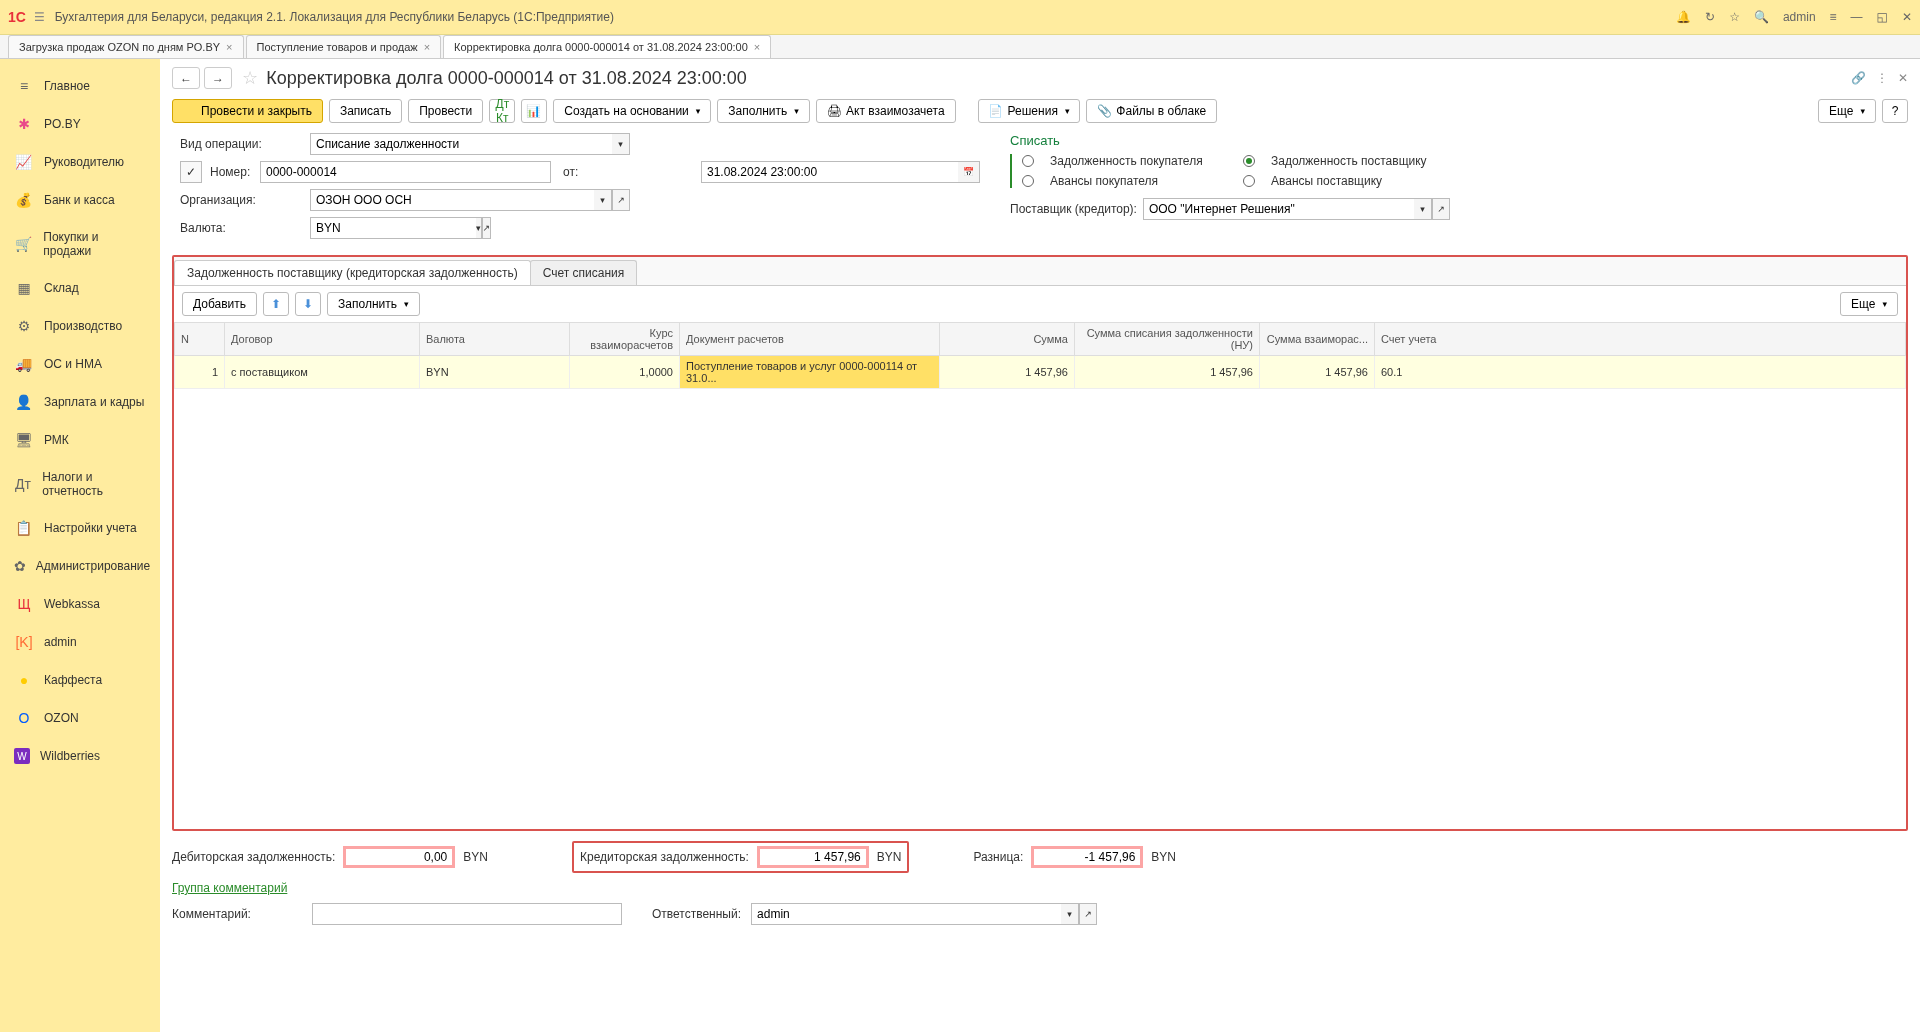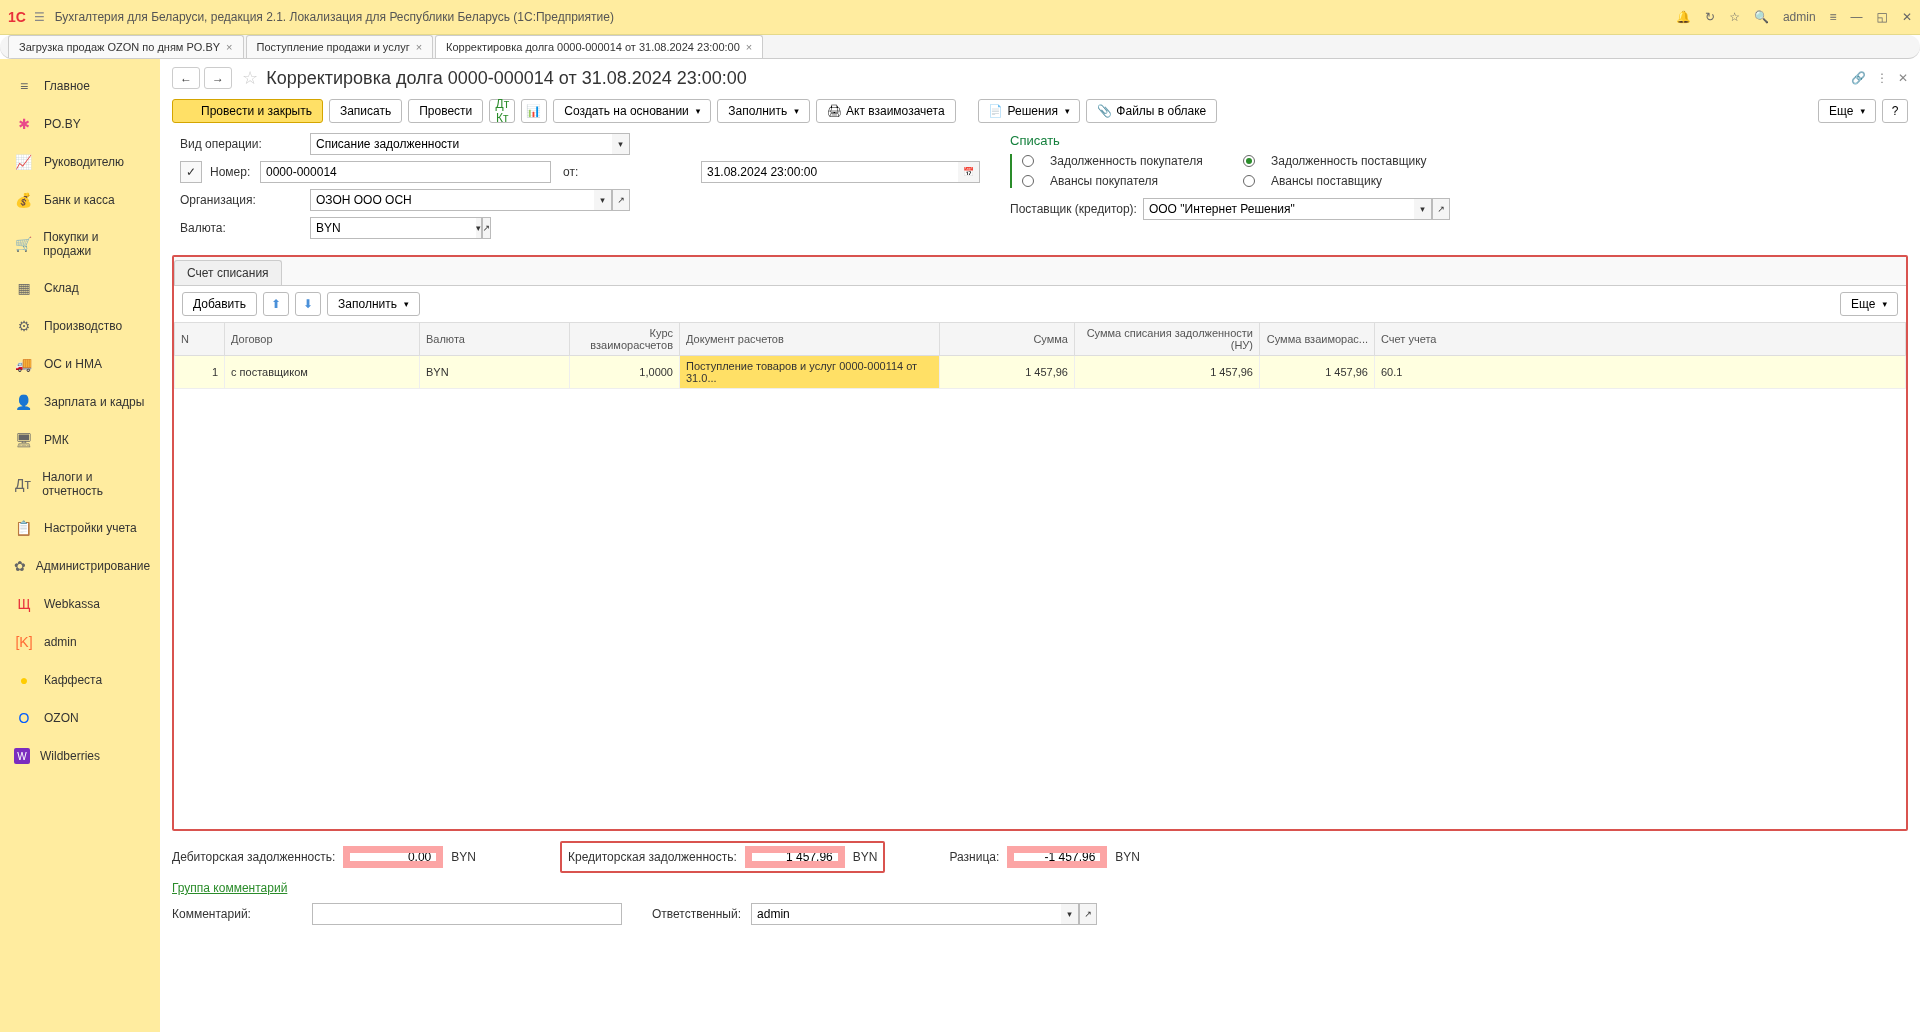--- a/index.html
+++ b/index.html
@@ -7,21 +7,21 @@
 
 
 .titlebar { height: 24px; background: #ffec9f; display: flex; align-items: center; padding: 17px 8px; border-bottom: 1px solid #e5d98a; }
 .titlebar .logo { color: #e8303a; font-weight: bold; font-size: 14px; margin-right: 8px; }
 .titlebar .menu-icon { margin-right: 10px; color: #888; cursor: pointer; }
 .titlebar .app-title { color: #555; flex: 1; }
 .titlebar .right-icons { display: flex; gap: 14px; align-items: center; color: #666; }
 .titlebar .right-icons span { cursor: pointer; }
 
 
-.tabsbar { height: 24px; background: #f5f5f5; border-bottom: 1px solid #ccc; display: flex; align-items: stretch; padding-left: 8px; border-radius: 12px; }
+.tabsbar { height: 24px; background: #f5f5f5; border-bottom: 1px solid #ccc; display: flex; align-items: stretch; padding-left: 8px; }
 .tab { display: flex; align-items: center; padding: 0 10px; border: 1px solid #ccc; border-bottom: none; background: #f9f9f9; margin-right: 2px; border-radius: 3px 3px 0 0; font-size: 11px; cursor: pointer; }
 .tab.active { background: #fff; }
 .tab .close { margin-left: 6px; color: #888; }
 
 
 .main { display: flex; height: calc(1032px - 48px); }
 
 
 .sidebar { width: 160px; background: #ffec9f; padding-top: 8px; overflow-y: auto; }
 .side-item { display: flex; align-items: center; padding: 11px 14px; cursor: pointer; color: #333; font-size: 12px; }
@@ -90,21 +90,21 @@
 .data-table th { background: #f5f5f5; border: 1px solid #ddd; padding: 4px 6px; text-align: left; font-weight: normal; color: #555; }
 .data-table td { border: 1px solid #eee; padding: 4px 6px; }
 .data-table .num { text-align: right; }
 .data-table tbody tr { background: #ffffe0; }
 .data-table .doc-cell { background: #ffe066; }
 .table-empty { height: 440px; background: #fff; }
 
 
 .totals { display: flex; align-items: center; gap: 12px; padding: 10px 12px 4px; }
 .total-block { display: flex; align-items: center; gap: 8px; }
-.total-input { width: 100px; height: 22px; border: 7px solid #fca5a5; text-align: right; padding: 0 5px; font-size: 12px; }
+.total-input { width: 112px; height: 22px; border: 3px solid #fca5a5; text-align: right; padding: 0 5px; font-size: 12px; }
 .total-block.highlighted { border: 2px solid #d9534f; padding: 3px 6px; border-radius: 2px; }
 
 
 .comments-link { color: #2a8c2a; padding: 4px 12px; cursor: pointer; text-decoration: underline; font-size: 12px; }
 .comments-row { display: flex; align-items: center; gap: 10px; padding: 4px 12px 12px; }
 .comments-row .form-input { max-width: 310px; }
 .comments-row .form-label { width: auto; }
 </style>
 </head>
 <body>
@@ -125,21 +125,21 @@
     <span>✕</span>
   </div>
 </div>
 
 <div class="tabsbar">
   <div class="tab">
     <span>Загрузка продаж OZON по дням PO.BY</span>
     <span class="close">×</span>
   </div>
   <div class="tab">
-    <span>Поступление продажи и услуг</span>
+    <span>Поступление товаров и продаж</span>
     <span class="close">×</span>
   </div>
   <div class="tab active">
     <span>Корректировка долга 0000-000014 от 31.08.2024 23:00:00</span>
     <span class="close">×</span>
   </div>
 </div>
 
 <div class="main">
 
@@ -321,20 +321,21 @@
             <input class="form-input" value="ООО &quot;Интернет Решения&quot;" style="">
             <span class="input-btn">▾</span>
             <span class="input-btn">↗</span>
           </div>
         </div>
       </div>
     </div>
 
     <div class="inner-tabs-wrap">
       <div class="inner-tabs">
+        <div class="inner-tab active">Задолженность поставщику (кредиторская задолженность)</div>
         <div class="inner-tab">Счет списания</div>
       </div>
 
       <div class="table-toolbar">
         <button class="btn">Добавить</button>
         <button class="btn btn-icon" style="color:#4a90d9;">⬆</button>
         <button class="btn btn-icon" style="color:#4a90d9;">⬇</button>
         <button class="btn">
             <span>Заполнить</span>
             <span class="dropdown-arrow">▾</span>

